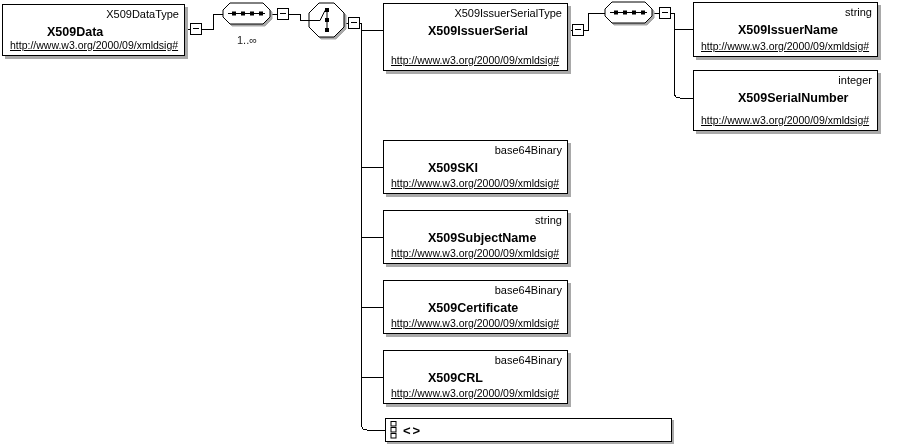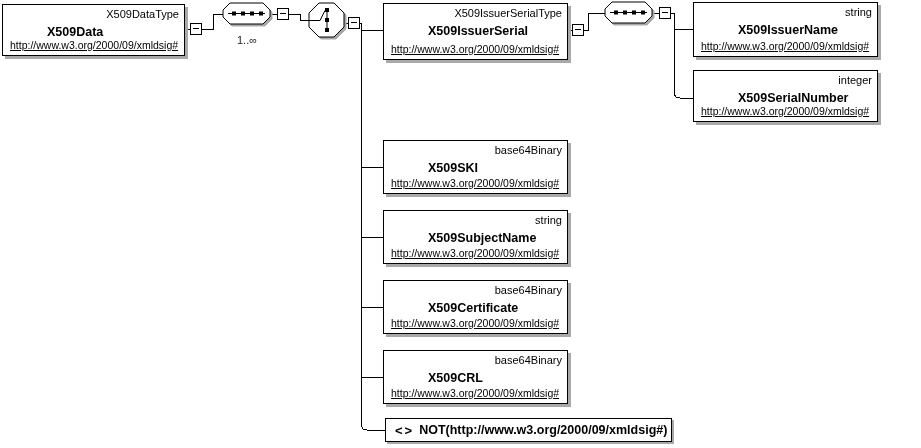--- a/index.html
+++ b/index.html
@@ -94,21 +94,21 @@
   <svg class="octicon" style="left:308px;top:2px;" width="40" height="40">
     <polygon points="11,1 26,1 36,11 36,25 26,35 11,35 1,25 1,11"></polygon>
     <line x1="1" y1="18.5" x2="12" y2="18.5"></line>
     <line x1="12" y1="18.5" x2="17" y2="8.5"></line>
     <line x1="19" y1="8" x2="19" y2="28"></line>
     <rect x="17" y="6" width="4" height="4"></rect>
     <rect x="17" y="16" width="4" height="4"></rect>
     <rect x="17" y="26" width="4" height="4"></rect>
   </svg>
 
-  <div class="box" style="left:383px;top:3px;width:185px;height:57px;">
+  <div class="box" style="left:383px;top:3px;width:185px;height:68px;">
     <span class="type">X509IssuerSerialType</span>
     <span class="name">X509IssuerSerial</span>
     <span class="ns">http://www.w3.org/2000/09/xmldsig#</span>
   </div>
 
   <div class="box" style="left:383px;top:140px;width:185px;height:54px;">
     <span class="type">base64Binary</span>
     <span class="name">X509SKI</span>
     <span class="ns">http://www.w3.org/2000/09/xmldsig#</span>
   </div>
@@ -139,29 +139,28 @@
     <rect x="28" y="9.5" width="4" height="4"></rect>
     <rect x="37" y="9.5" width="4" height="4"></rect>
   </svg>
 
   <div class="box" style="left:693px;top:2px;width:185px;height:55px;">
     <span class="type">string</span>
     <span class="name">X509IssuerName</span>
     <span class="ns">http://www.w3.org/2000/09/xmldsig#</span>
   </div>
 
-  <div class="box" style="left:693px;top:70px;width:185px;height:52px;">
+  <div class="box" style="left:693px;top:70px;width:185px;height:61px;">
     <span class="type">integer</span>
     <span class="name">X509SerialNumber</span>
     <span class="ns">http://www.w3.org/2000/09/xmldsig#</span>
   </div>
 
   <div class="wildcard">
     <svg class="anysvg" width="8" height="18">
       <rect x="1" y="0.5" width="5" height="4.5"></rect>
       <rect x="1" y="6.5" width="5" height="4.5"></rect>
       <rect x="1" y="12.5" width="5" height="4.5"></rect>
     </svg>
     <span class="brk"><span>&lt;</span><span>&gt;</span></span>
-    <span class="lbl">NOT(http://www.w3.org/2000/09/xmldsig#)</span>
   </div>
 
 </div>
 
 </body></html>

